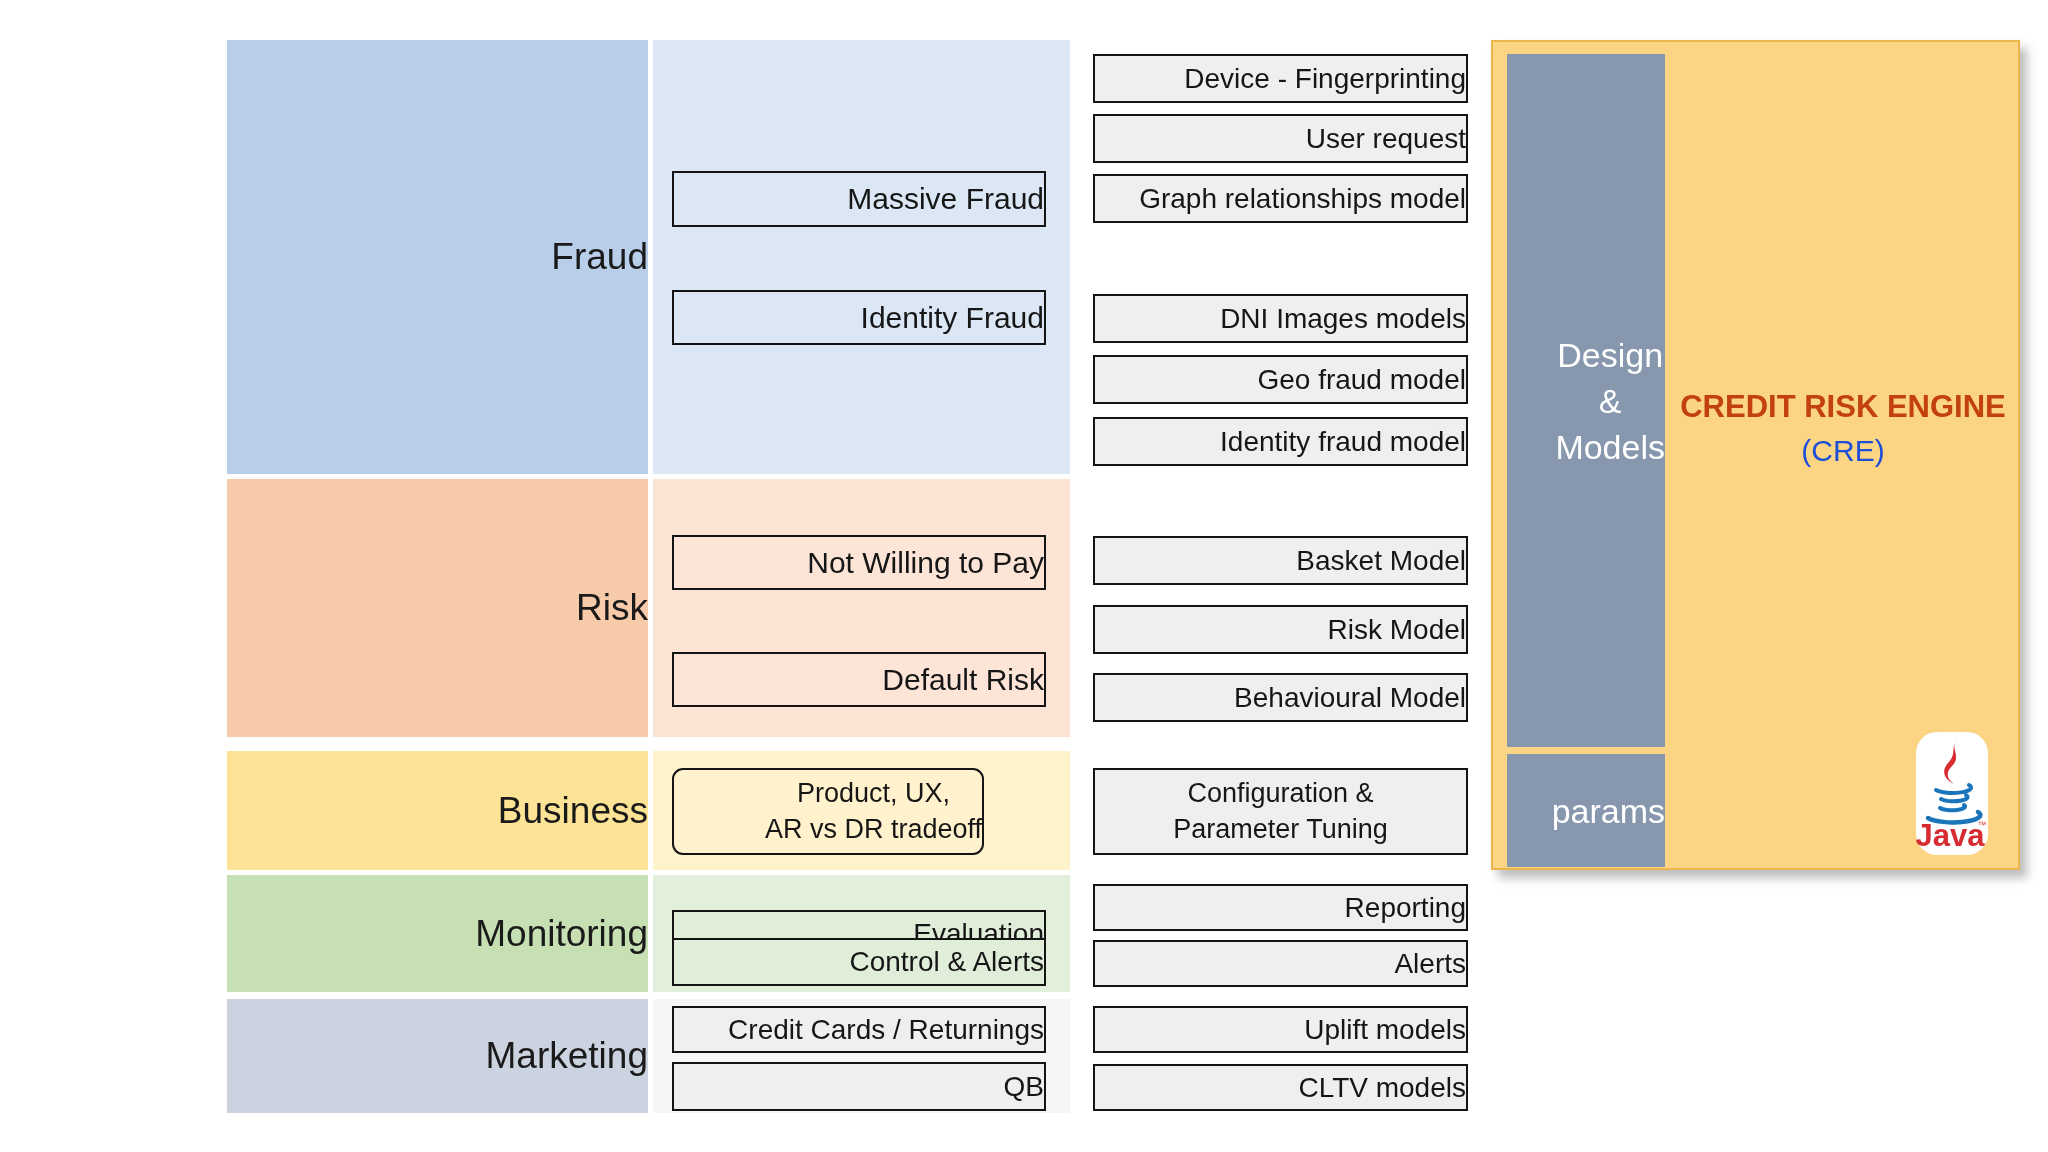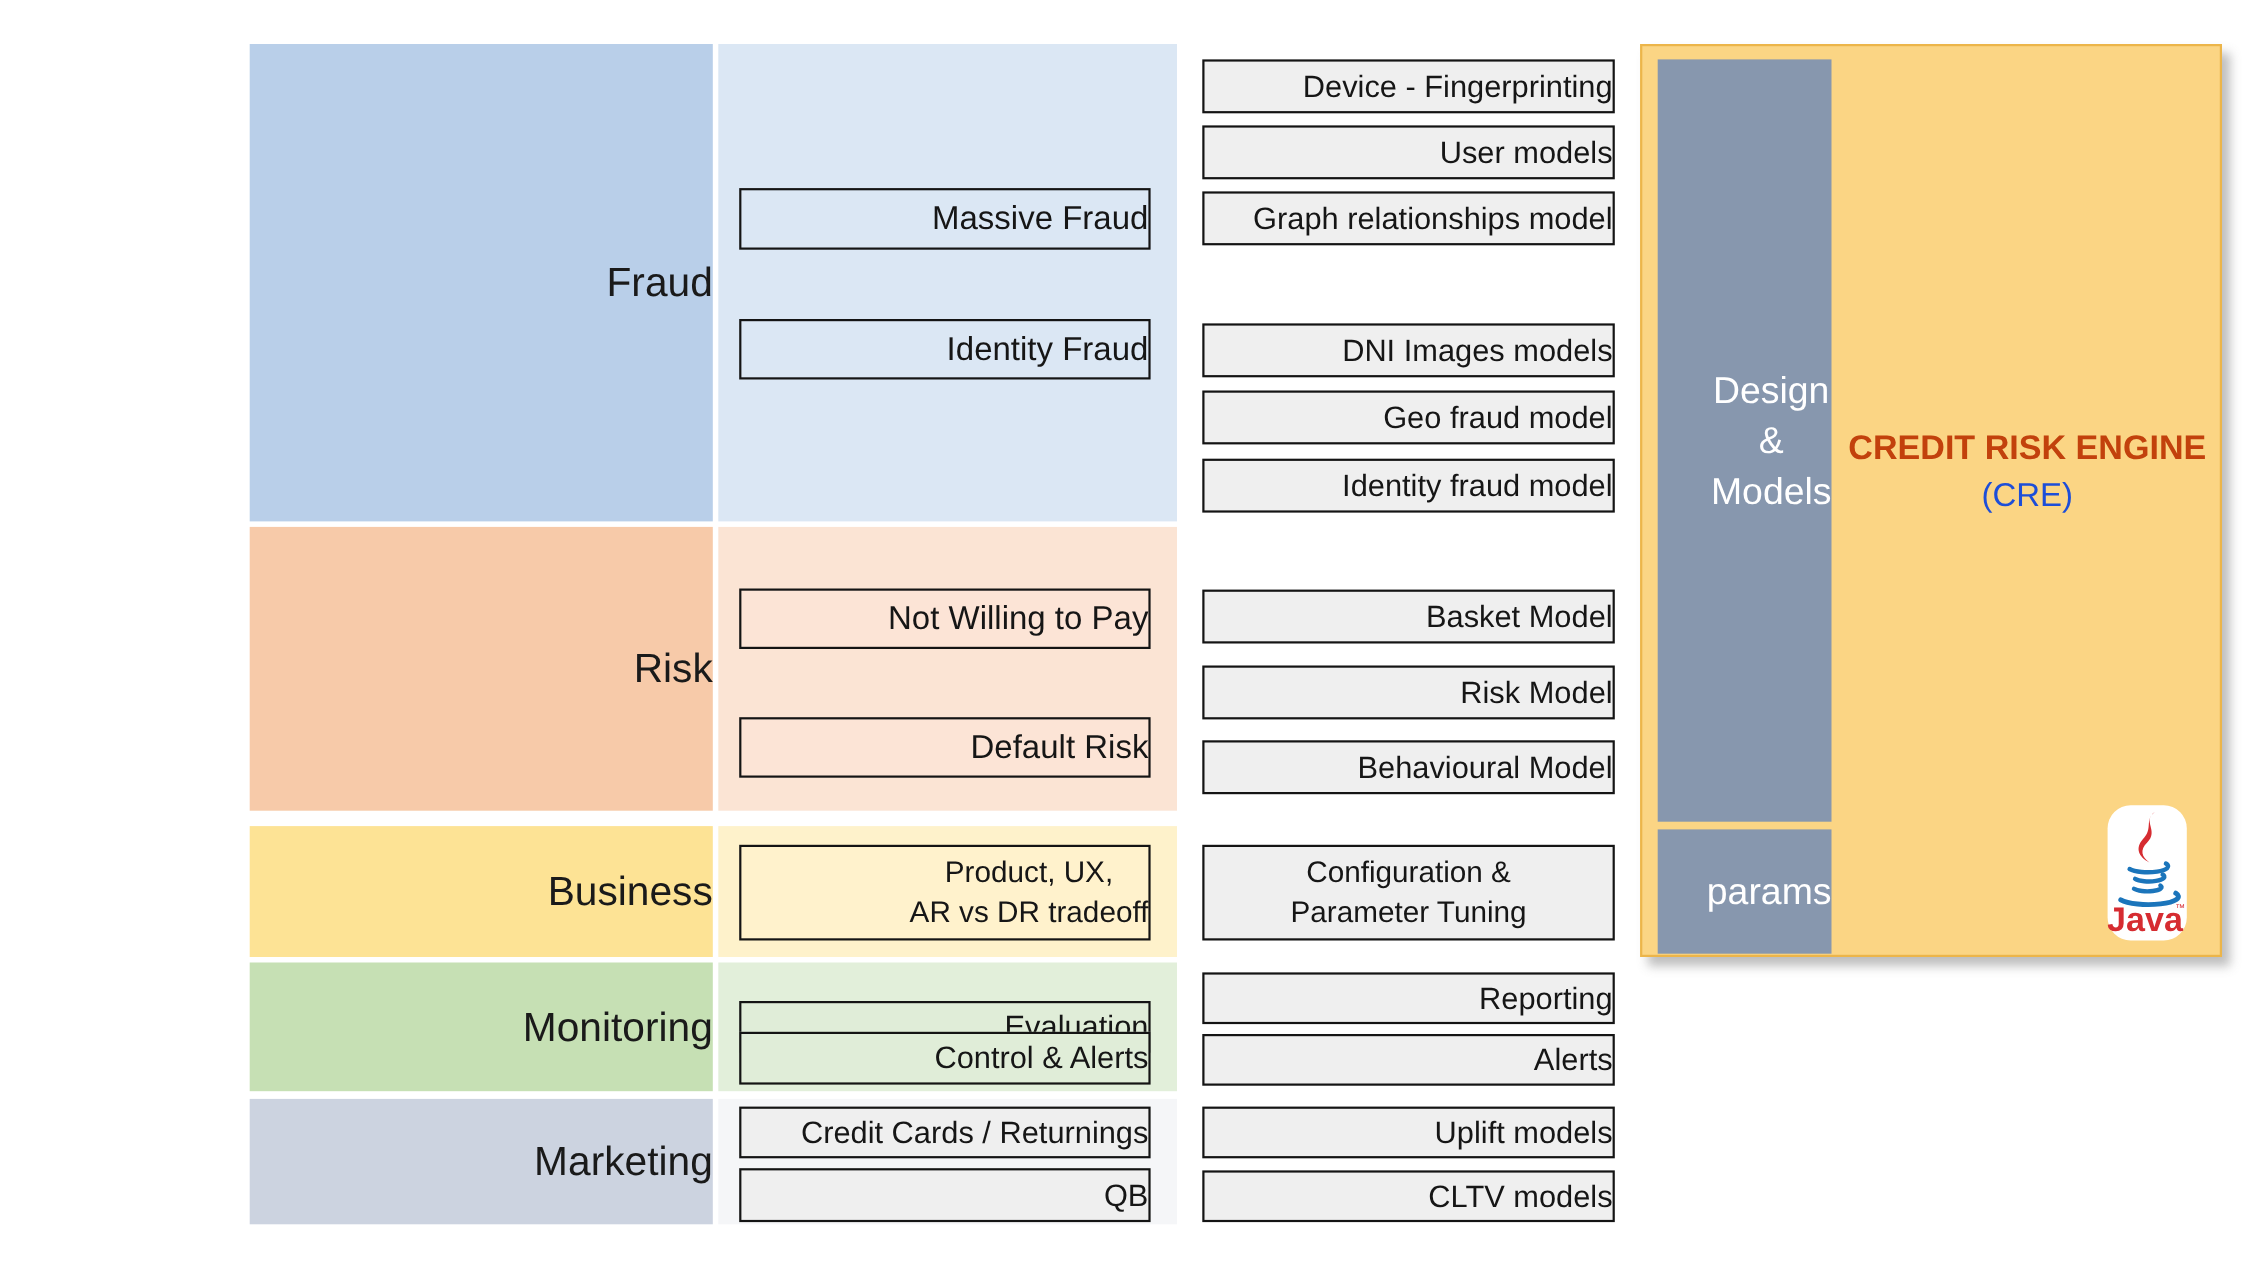--- a/index.html
+++ b/index.html
@@ -65,42 +65,42 @@
   </div>
   <div class="abs flexc sub" style="left:672px;top:290px;width:374px;height:55px;">
     <span>Identity Fraud</span>
   </div>
   <div class="abs flexc sub box-risk" style="left:672px;top:535px;width:374px;height:55px;">
     <span>Not Willing to Pay</span>
   </div>
   <div class="abs flexc sub box-risk" style="left:672px;top:652px;width:374px;height:55px;">
     <span>Default Risk</span>
   </div>
-  <div class="abs flexc sub small box-business preline" style="left:672px;top:768px;width:374px;height:87px;">
+  <div class="abs flexc sub small box-business preline" style="left:672px;top:768px;width:312px;height:87px;border-radius:11px;">
     <span class="preline">Product, UX,
 AR vs DR tradeoff</span>
   </div>
   <div class="abs flexc sub box-monitoring" style="left:672px;top:910px;width:374px;height:47px;font-size:28px;">
     <span>Evaluation</span>
   </div>
   <div class="abs flexc sub box-monitoring" style="left:672px;top:938px;width:374px;height:48px;font-size:28px;">
     <span>Control &amp; Alerts</span>
   </div>
   <div class="abs flexc sub box-marketing" style="left:672px;top:1006px;width:374px;height:47px;font-size:28px;">
     <span>Credit Cards / Returnings</span>
   </div>
   <div class="abs flexc sub box-marketing" style="left:672px;top:1062px;width:374px;height:49px;font-size:28px;">
     <span>QB</span>
   </div>
 
   <div class="abs flexc model" style="left:1093px;top:54px;width:375px;height:49px;">
     <span>Device - Fingerprinting</span>
   </div>
   <div class="abs flexc model" style="left:1093px;top:114px;width:375px;height:49px;">
-    <span>User models</span>
+    <span>User request</span>
   </div>
   <div class="abs flexc model" style="left:1093px;top:174px;width:375px;height:49px;">
     <span>Graph relationships model</span>
   </div>
   <div class="abs flexc model" style="left:1093px;top:294px;width:375px;height:49px;">
     <span>DNI Images models</span>
   </div>
   <div class="abs flexc model" style="left:1093px;top:355px;width:375px;height:49px;">
     <span>Geo fraud model</span>
   </div>

